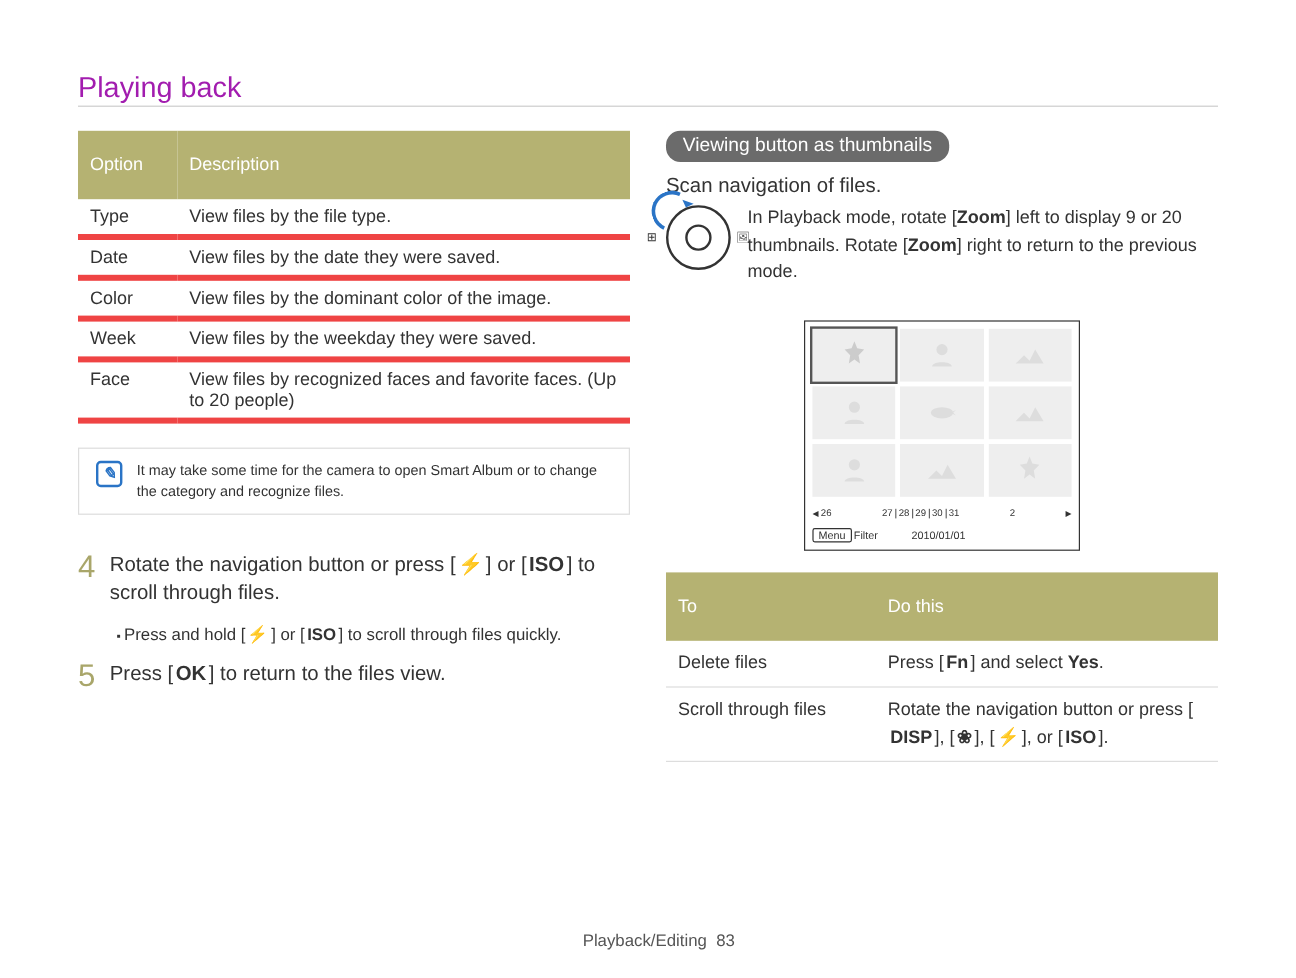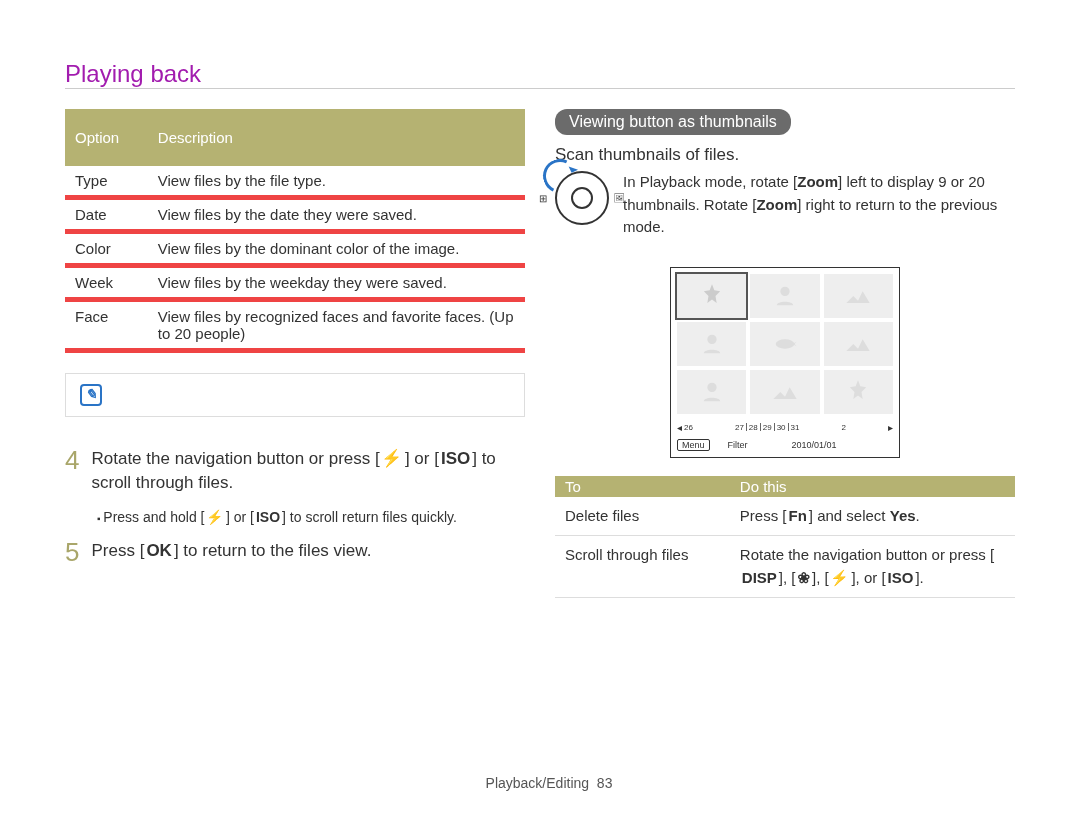--- a/index.html
+++ b/index.html
@@ -186,41 +186,41 @@
     gap: 2px;
     padding: 2px 0;
     color: #333;
   }
   .timeline .arrow { font-size: 10px; }
   .timeline .spacer { flex: 1; }
   .tick { width: 1px; height: 8px; background: #666; }
   .preview-footer {
     display: flex;
     align-items: center;
-    gap: 18px;
+    gap: 2px;
     font-size: 9px;
     padding-top: 4px;
   }
   .menu-btn {
     border: 1px solid #333;
     padding: 0 4px;
     border-radius: 2px;
   }
   .preview-footer .date-right { margin-left: 26px; }
   table.todo {
     width: 100%;
     border-collapse: collapse;
     font-size: 15px;
   }
   table.todo th {
     background: #b5b272;
     color: #fff;
     font-weight: 400;
     text-align: left;
-    padding: 2px 10px;
+    padding: 20px 10px;
   }
   table.todo td {
     padding: 8px 10px;
     border-bottom: 1px solid #ddd;
     vertical-align: top;
     line-height: 1.5;
   }
   table.todo td.tl { width: 38%; }
   .footer {
     position: absolute;
@@ -266,44 +266,45 @@
         </tr>
         <tr>
           <td class="ol">Face</td>
           <td>View files by recognized faces and favorite faces. (Up to 20 people)</td>
         </tr>
       </tbody>
         </table>
 
       <div class="note-box">
         <span class="note-icon">✎</span>
+        <span>It may take some time for the camera to open Smart Album or to change the category and recognize files.</span>
       </div>
 
       <div class="steps">
         <div class="step">
           <span class="step-num">4</span>
           <span>
             <span>Rotate the navigation button or press [</span><span class="glyph">⚡</span><span>] or [</span><span class="glyph">ISO</span><span>] to scroll through files.</span>
           </span>
         </div>
         <div class="substep">
-          <span>Press and hold [</span><span class="glyph">⚡</span><span>] or [</span><span class="glyph">ISO</span><span>] to scroll return files quickly.</span>
+          <span>Press and hold [</span><span class="glyph">⚡</span><span>] or [</span><span class="glyph">ISO</span><span>] to scroll through files quickly.</span>
         </div>
         <div class="step">
           <span class="step-num">5</span>
           <span>
             <span>Press [</span><span class="glyph">OK</span><span>] to return to the files view.</span>
           </span>
         </div>
       </div>
     </div>
 
     <div class="col">
       <div class="chip">Viewing button as thumbnails</div>
-      <div style="font-size:17px;margin-bottom:6px;">Scan thumbnails of files.</div>
+      <div style="font-size:17px;margin-bottom:6px;">Scan navigation of files.</div>
 
       <div class="thumb-instr">
         <div class="dial-wrap">
           <div class="arc-arrow"></div>
           <span class="dial-side left"></span>
           <div class="dial">
               <div class="dial-inner"></div>
             </div>
           <span class="dial-side right"></span>
         </div>

